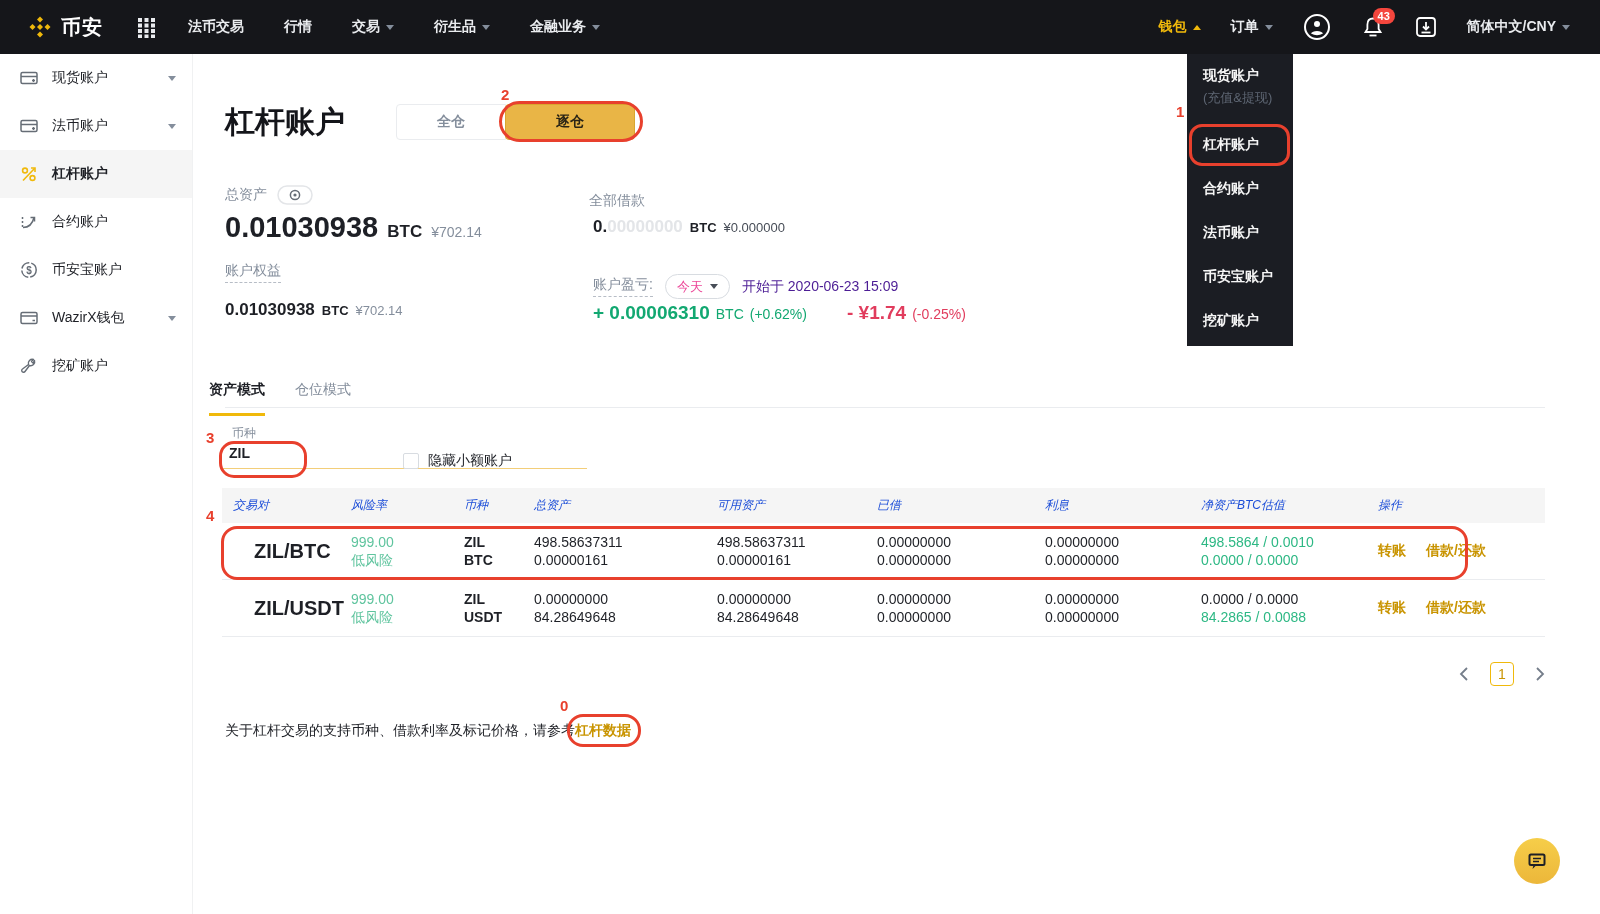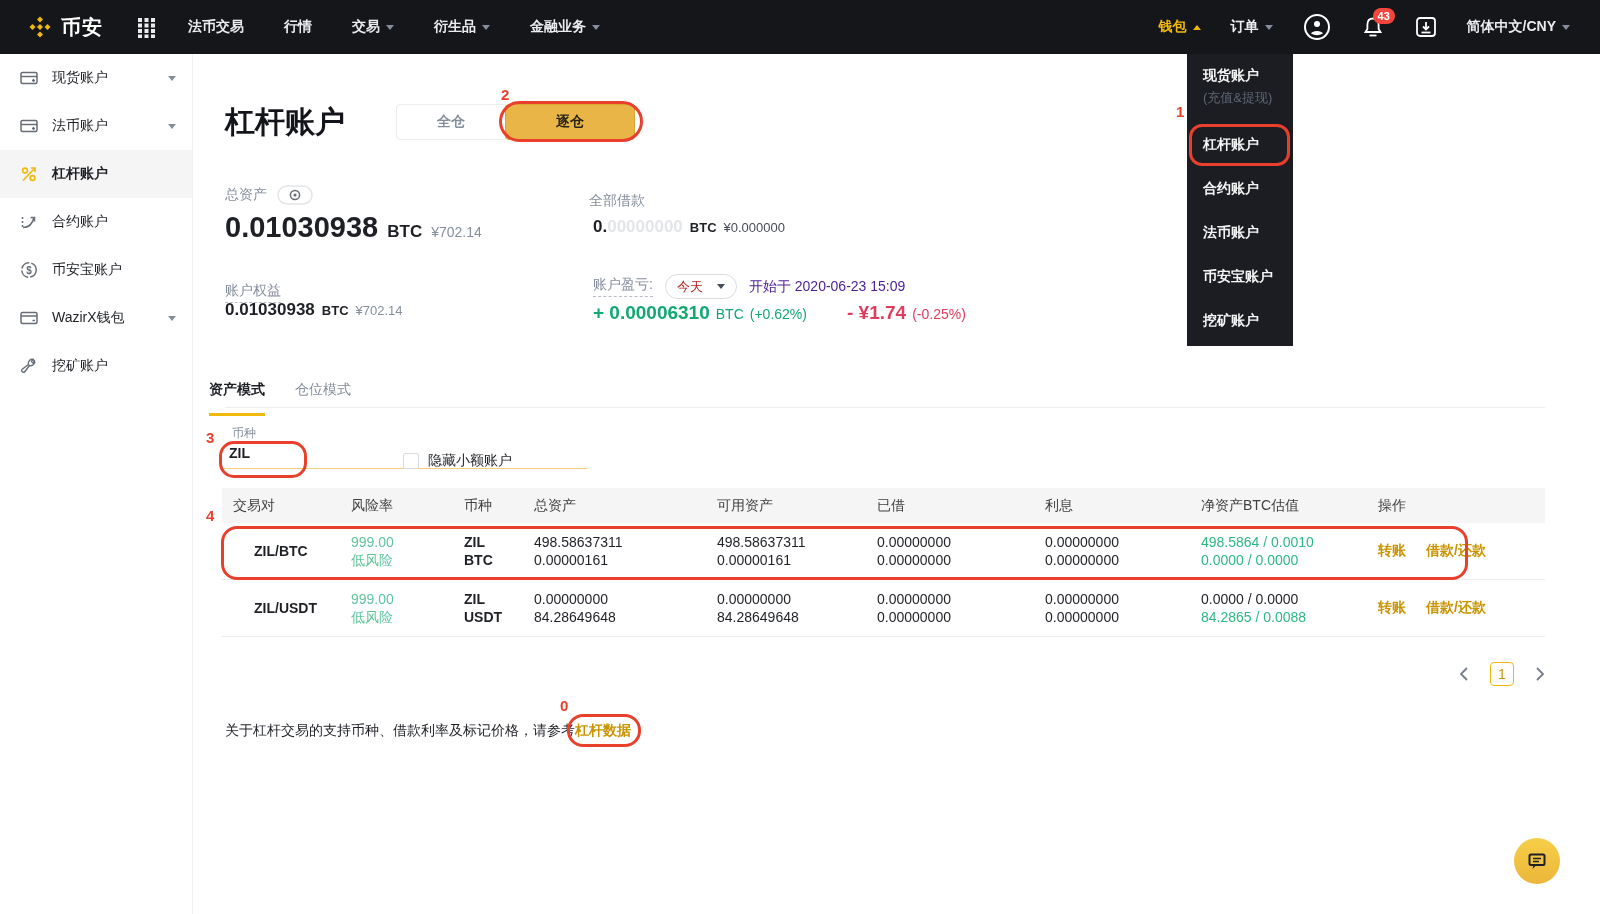--- a/index.html
+++ b/index.html
@@ -42,33 +42,33 @@
   .btn-cross { width:110px; height:36px; background:#fff; border:1px solid #eaecef; border-radius:4px 0 0 4px; color:#848e9c; font-size:14px; font-weight:600; display:flex; align-items:center; justify-content:center; cursor:pointer; }
   .btn-isolated { width:130px; height:36px; background:#e9b546; border:1px solid #d9a62f; border-radius:4px; margin-left:-1px; color:#2a2415; font-size:14px; font-weight:bold; display:flex; align-items:center; justify-content:center; cursor:pointer; }
 
   .stat-label { font-size:14px; color:#848e9c; }
   .dotted { border-bottom:1px dashed #b7bdc6; padding-bottom:2px; }
   .total-label-row { left:32px; top:131px; display:flex; align-items:center; gap:10px; }
   .big-row { left:32px; top:157px; display:flex; align-items:baseline; gap:9px; }
   .big-num { font-size:29px; font-weight:600; color:#1e2026; }
   .big-unit { font-size:17px; font-weight:600; color:#1e2026; }
   .fiat-gray { font-size:14px; color:#848e9c; }
-  .equity-label { left:32px; top:228px; }
+  .equity-label { left:32px; top:208px; }
   .equity-row { left:32px; top:246px; display:flex; align-items:baseline; gap:7px; }
   .mid-num { font-size:17px; font-weight:600; color:#1e2026; }
   .mid-unit { font-size:13px; font-weight:600; color:#1e2026; }
   .fiat-sm { font-size:13px; color:#848e9c; }
 
   .borrow-label { left:396px; top:138px; }
   .borrow-row { left:400px; top:163px; display:flex; align-items:baseline; gap:7px; }
   .zeros-light { color:#e3e5e8; }
   .fiat-dark { font-size:13px; color:#474d57; }
 
   .pnl-label-row { left:400px; top:220px; display:flex; align-items:center; gap:12px; }
-  .range-pill { display:flex; align-items:center; gap:14px; border:1px solid #d8dce1; border-radius:13px; height:25px; padding:0 11px; font-size:13px; color:#b91c1c; cursor:pointer; }
+  .range-pill { display:flex; align-items:center; gap:7px; border:1px solid #d8dce1; border-radius:13px; height:25px; padding:0 11px; font-size:13px; color:#ec4899; cursor:pointer; }
   .range-pill .caret-dn { border-top-color:#474d57; }
   .since { font-size:14px; color:#4c1d95; }
   .pnl-vals { left:400px; top:248px; display:flex; align-items:baseline; gap:40px; }
   .gain-group { display:flex; align-items:baseline; gap:6px; color:#12a871; }
   .loss-group { display:flex; align-items:baseline; gap:6px; color:#e13c5d; }
   .pnl-big { font-size:19px; font-weight:600; }
   .pnl-sm { font-size:14px; }
 
   .tabs-row { left:16px; top:327px; display:flex; gap:30px; }
   .tab { font-size:14px; color:#848e9c; cursor:pointer; padding-bottom:14px; }
@@ -78,25 +78,25 @@
   .coin-label { left:39px; top:371px; font-size:12px; color:#848e9c; }
   .coin-input { left:29px; top:387px; width:365px; height:28px; border:none; border-bottom:1px solid #f3ce79; outline:none; font-size:14px; font-weight:600; color:#1e2026; padding:0 0 4px 7px; font-family:"Liberation Sans", sans-serif; background:transparent; }
   .hide-small { left:210px; top:398px; display:flex; align-items:center; gap:9px; cursor:pointer; }
   .checkbox { width:16px; height:16px; border:1px solid #d8dce1; border-radius:2px; background:#fff; }
   .hide-small-label { font-size:14px; color:#1e2026; }
 
   
   .mtable { left:29px; top:434px; width:1323px; }
   .t-grid { display:grid; grid-template-columns:118px 113px 70px 183px 160px 168px 156px 177px 1fr; }
   .t-head { background:#f5f5f5; height:35px; align-items:center; }
-  .t-head .cell { font-size:14px; color:#404040; padding-left:11px; }
+  .t-head .cell { font-size:12px; color:#1d4ed8; padding-left:11px;font-style:italic; }
   .t-row { height:57px; border-bottom:1px solid #eaecef; align-items:center; }
   .cell { padding-left:11px; }
   .two-line div { font-size:14px; line-height:18px; color:#1e2026; }
-  .pair-cell { font-size:14px; font-weight:600; color:#1e2026;padding-left:32px; }
+  .pair-cell { font-size:20px; font-weight:600; color:#1e2026;padding-left:32px; }
   .risk div { color:#5fc49e; }
   .green { color:#2db884 !important; }
   .action-cell { display:flex; gap:20px; }
   .action-link { color:#c99400; font-size:14px; font-weight:600; cursor:pointer; white-space:nowrap; }
 
   .pagination { left:auto; right:55px; top:608px; display:flex; align-items:center; gap:21px; }
   .page-chev { cursor:pointer; display:flex; align-items:center; }
   .page-box { width:24px; height:24px; border:1px solid #f0b90b; border-radius:4px; color:#c99400; font-size:14px; display:flex; align-items:center; justify-content:center; cursor:pointer; }
 
   .footnote { left:32px; top:668px; font-size:14px; color:#1e2026; }

